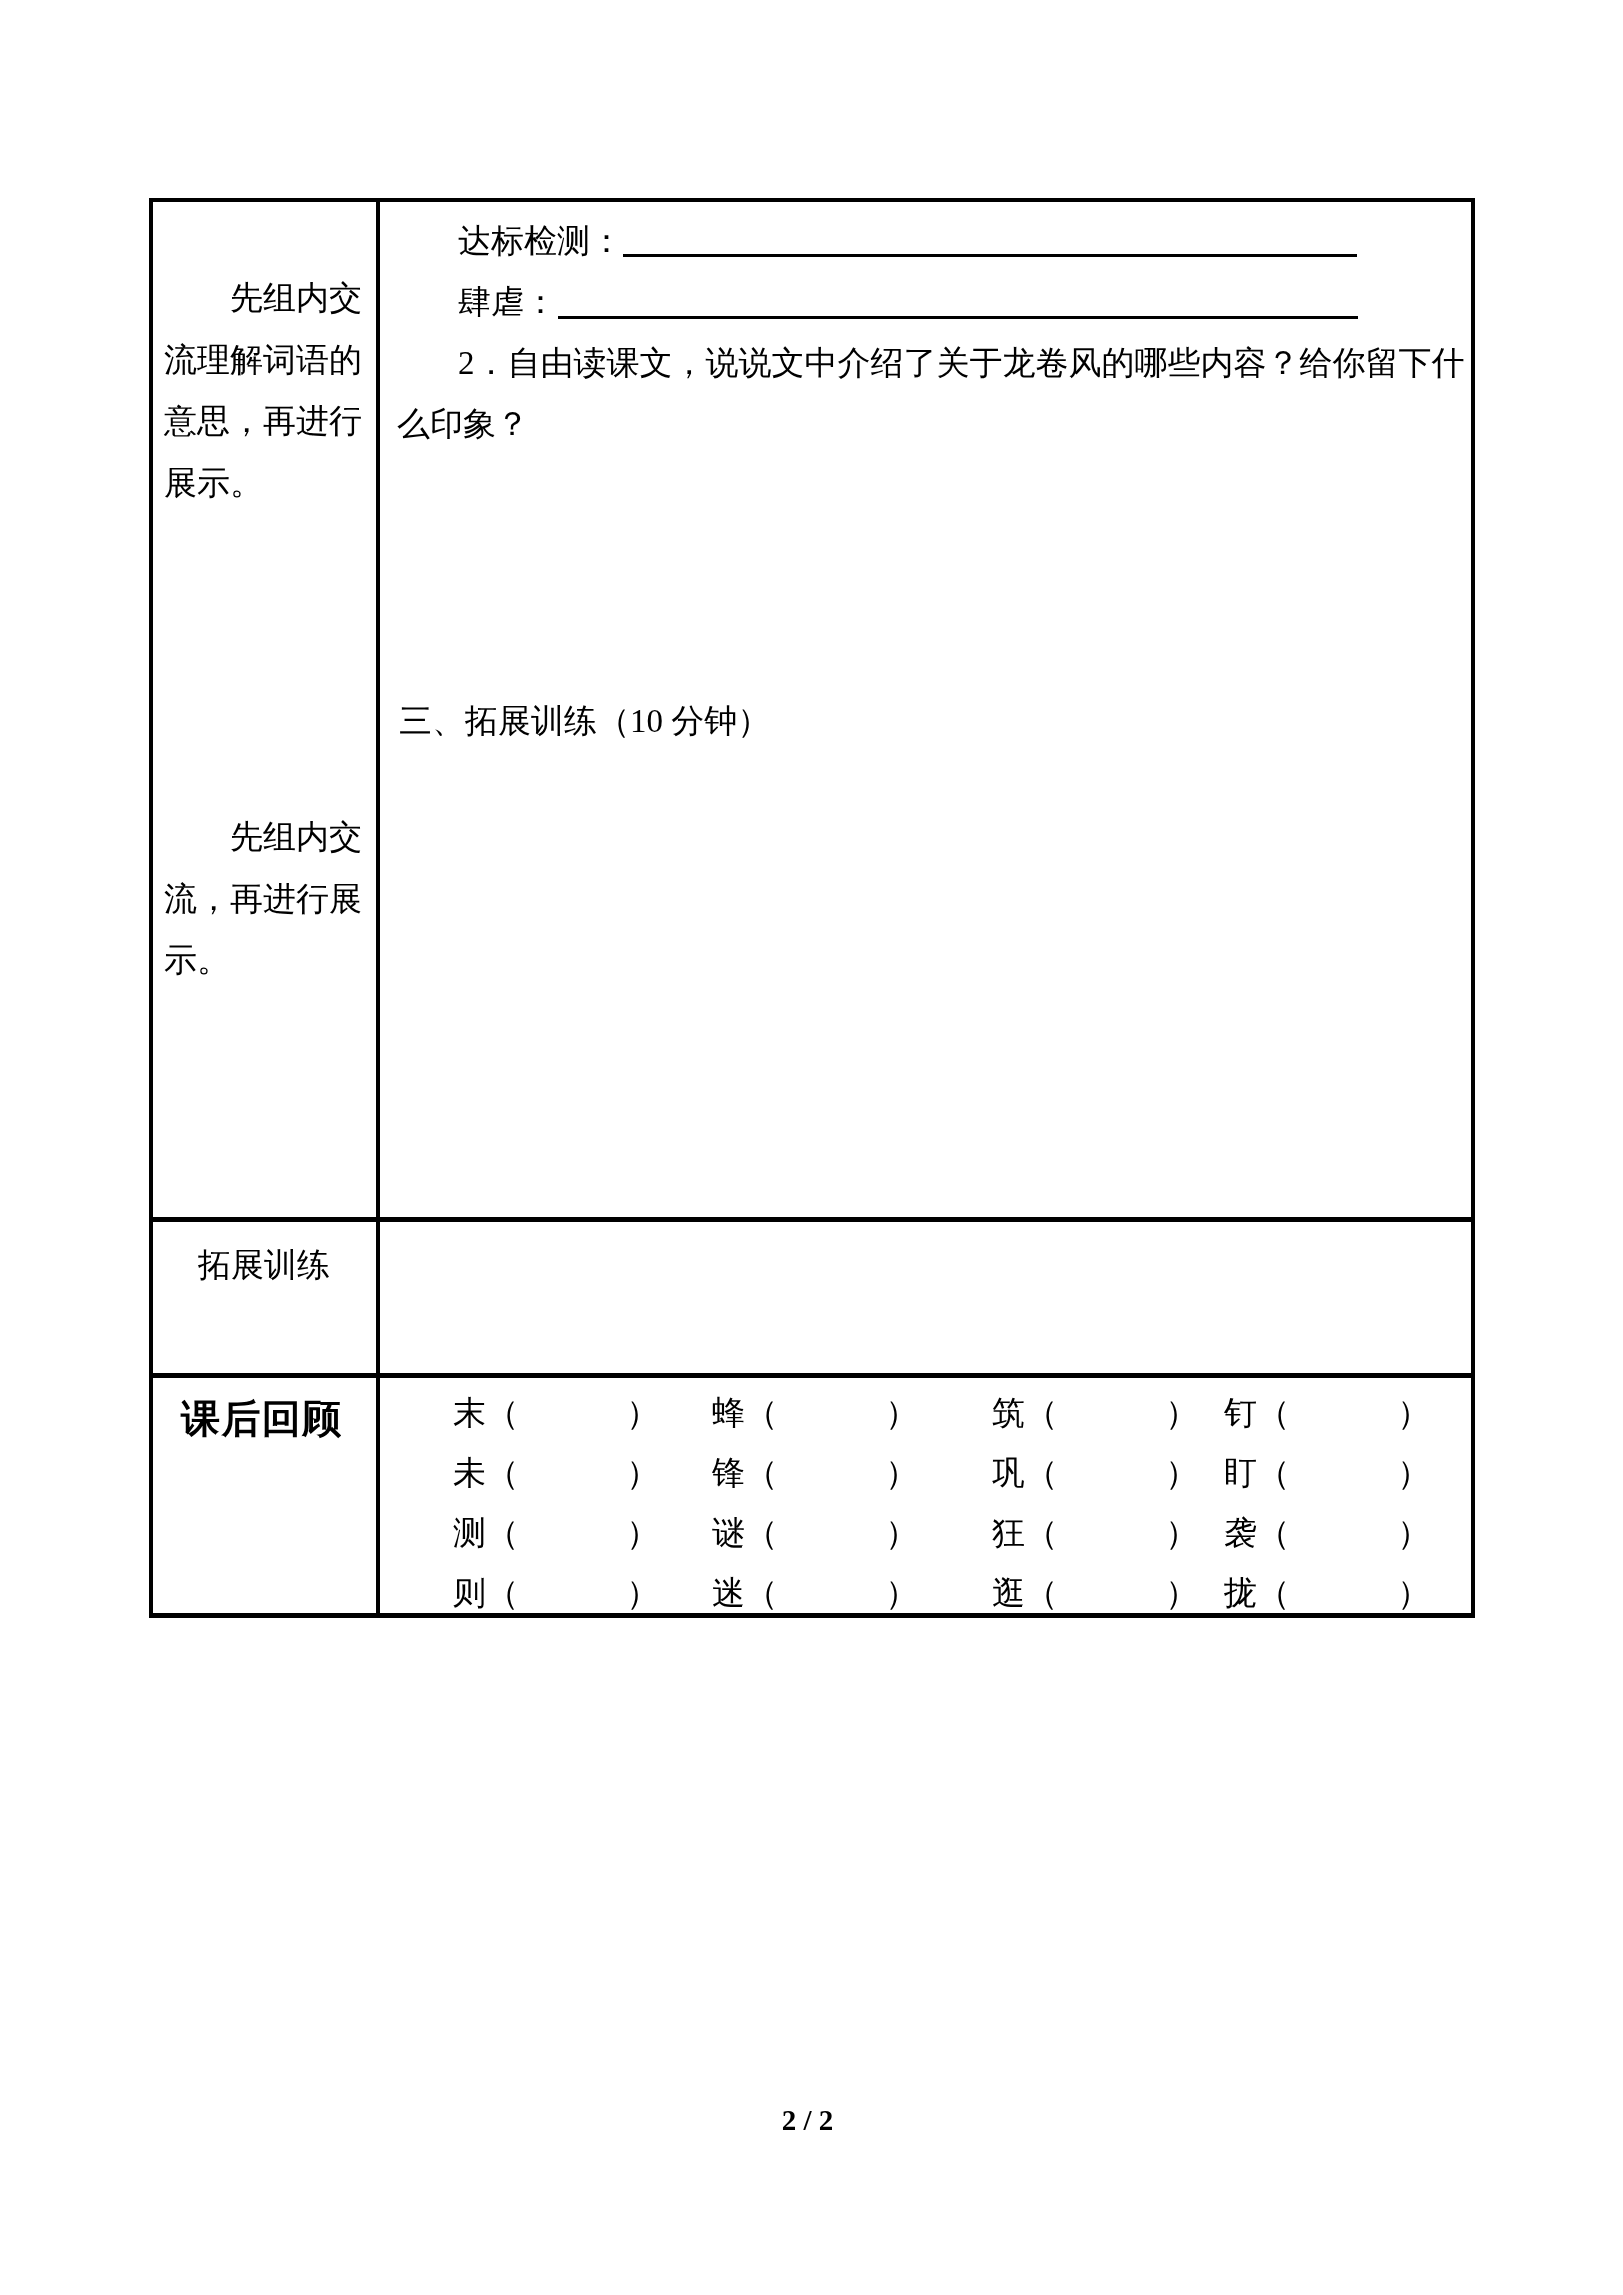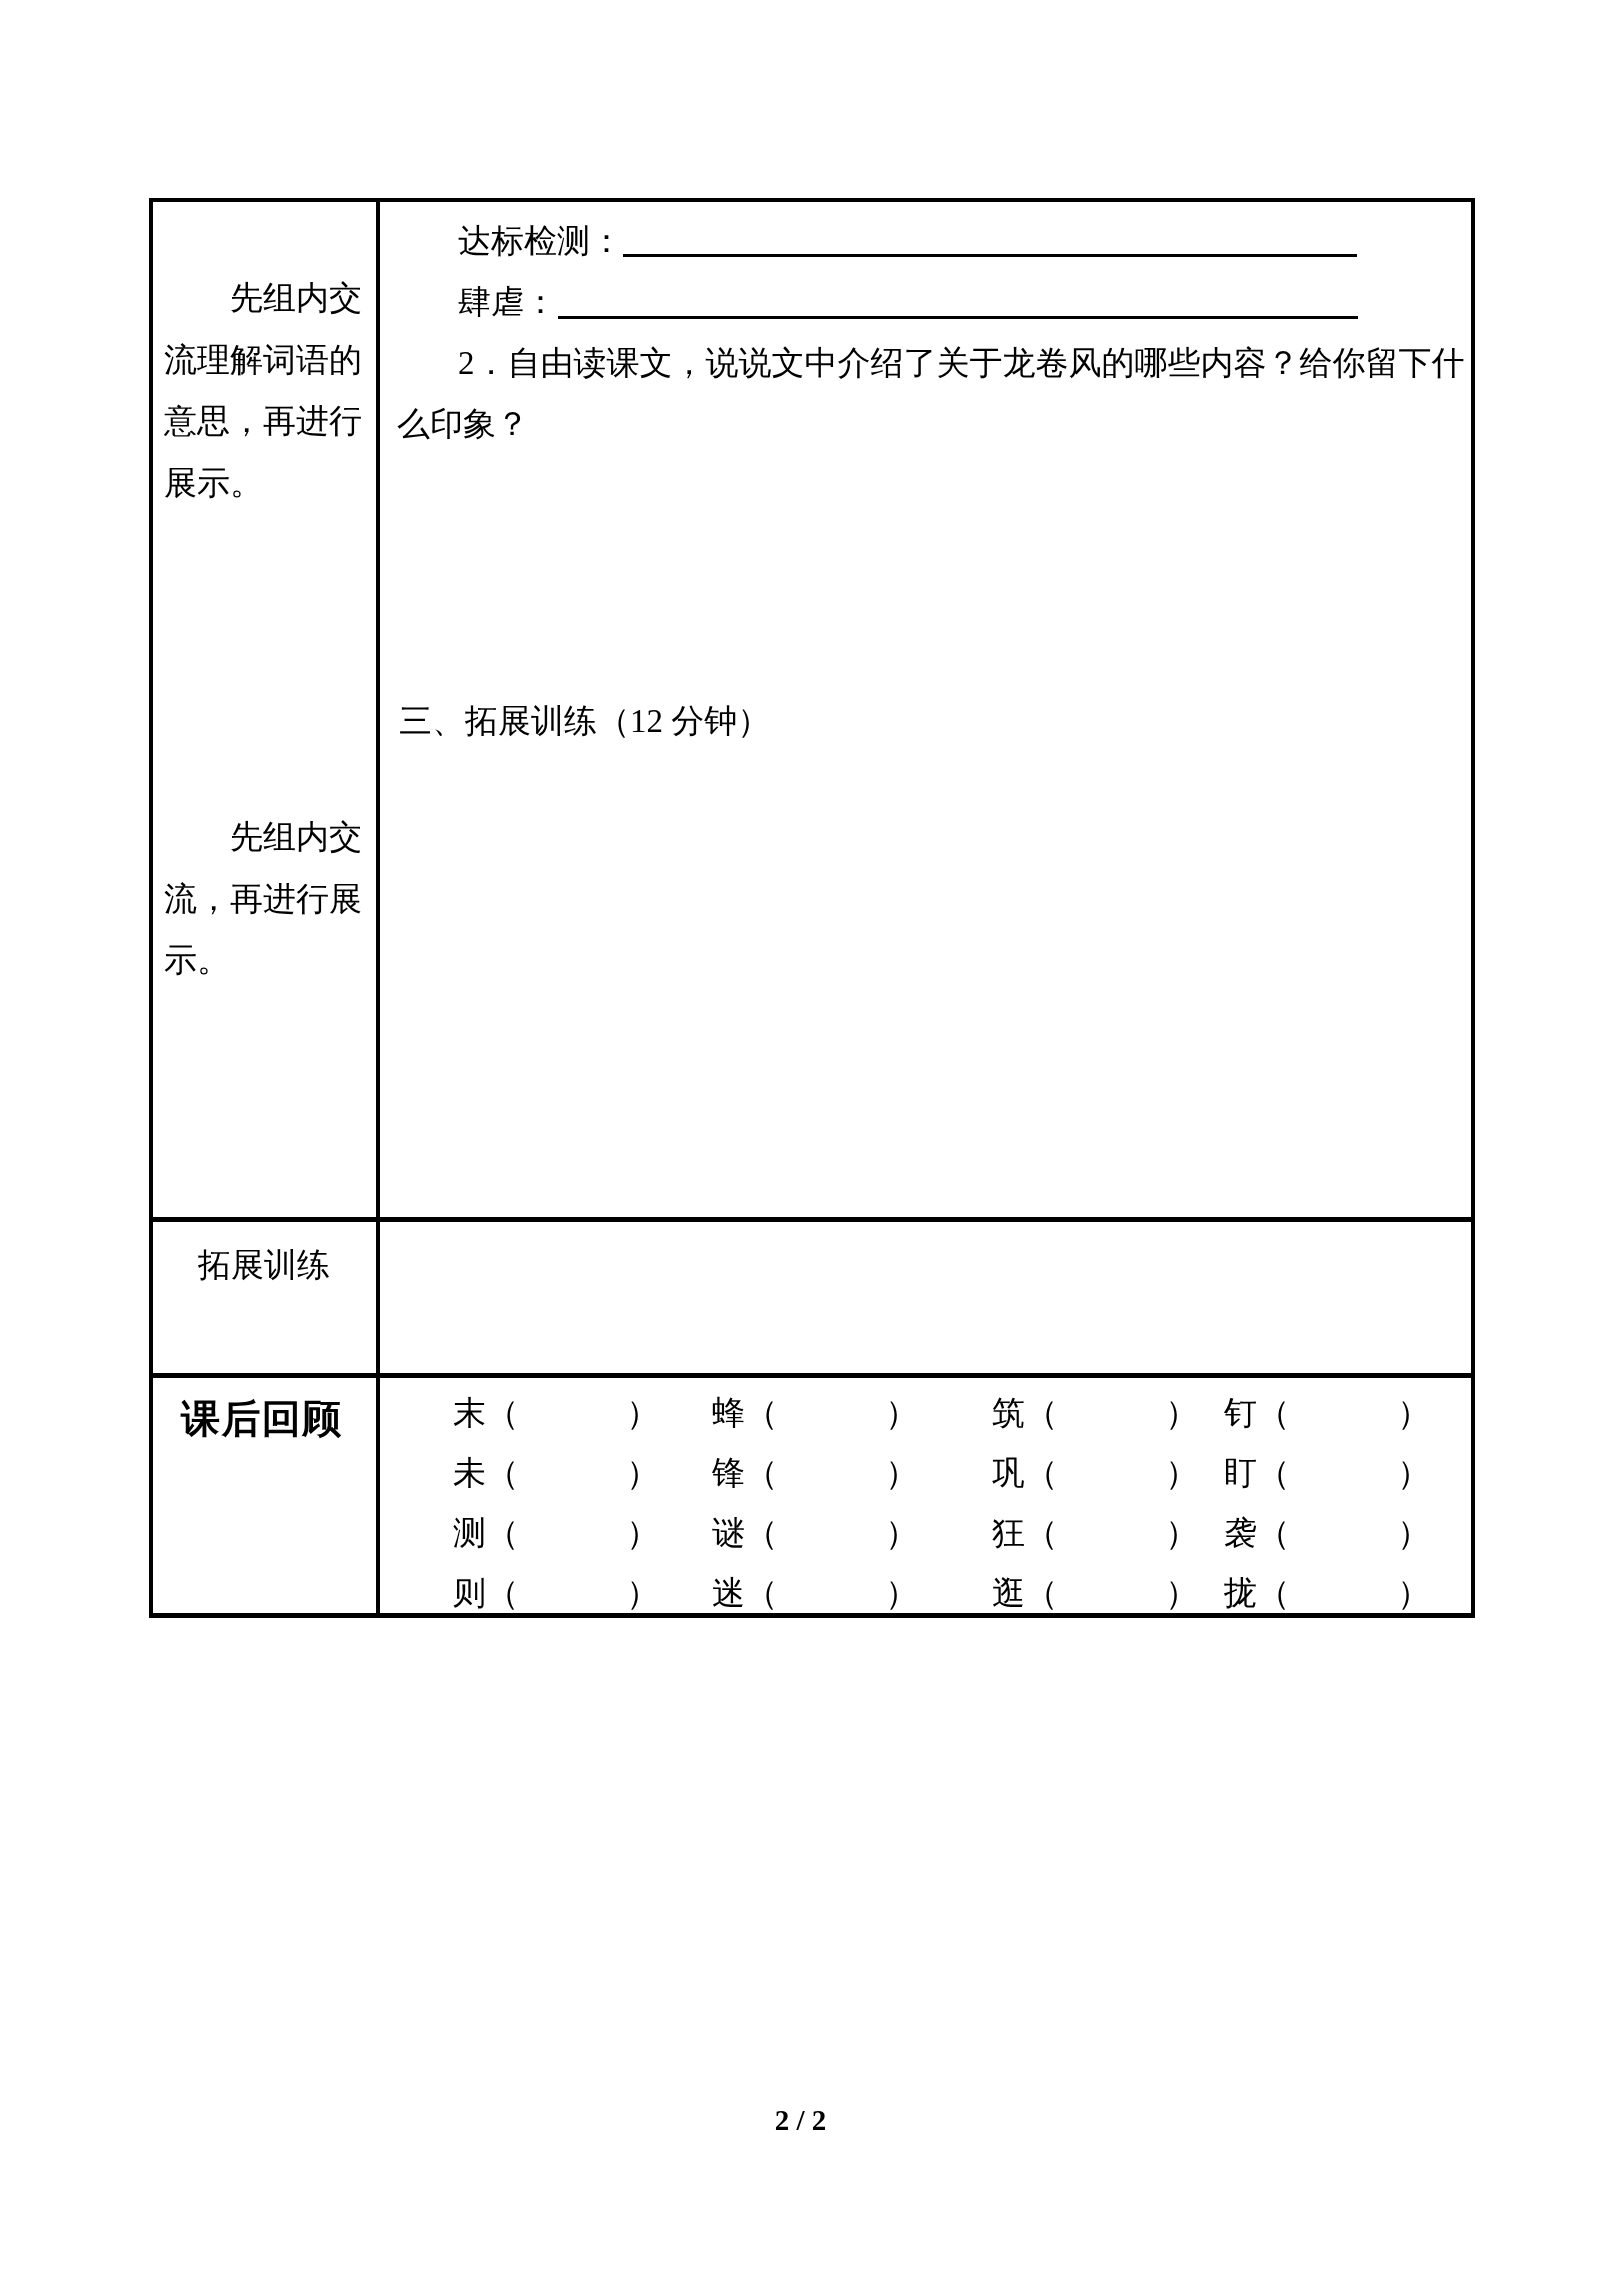--- a/index.html
+++ b/index.html
@@ -11,21 +11,21 @@
   .page{position:absolute;left:0;top:0;width:1623px;height:2295px;background:#fff;}
   .t{position:absolute;line-height:1.08;white-space:pre;letter-spacing:0;}
   .lc{font-size:33px;}           
   .rc{font-size:33px;}           
   .rowlabel{font-size:33px;}
   .assess{font-size:39px;font-weight:bold;letter-spacing:1.4px;}
   .ex{font-size:33px;}
   .rule{position:absolute;background:#000;}
   .blank{position:absolute;background:#000;height:3.4px;}
   .footer{
-    position:absolute;left:8px;top:2104px;width:1585px;text-align:center;
+    position:absolute;left:15px;top:2104px;width:1585px;text-align:center;
     font-size:29px;font-weight:bold;
   }
 </style>
 </head>
 <body>
 
 <div class="page">
 
   <div class="rule" style="left:149px;top:198px;width:1326px;height:4.1px;"></div>
   <div class="rule" style="left:149px;top:1613px;width:1326px;height:4.8px;"></div>
@@ -46,21 +46,21 @@
 
   <div class="t rc" style="left:458px;top:224px;">达标检测：</div>
   <div class="blank" style="left:623px;top:254px;width:734px;"></div>
 
   <div class="t rc" style="left:458px;top:285px;">肆虐：</div>
   <div class="blank" style="left:558px;top:316px;width:800px;"></div>
 
   <div class="t rc" style="left:458px;top:346px;">2．自由读课文，说说文中介绍了关于龙卷风的哪些内容？给你留下什</div>
   <div class="t rc" style="left:397px;top:407px;">么印象？</div>
 
-  <div class="t rc" style="left:399px;top:704px;">三、拓展训练（12 分钟）</div>
+  <div class="t rc" style="left:399px;top:704px;">三、拓展训练（10 分钟）</div>
 
   <div class="t rowlabel" style="left:198px;top:1248px;">拓展训练</div>
 
   <div class="t assess" style="left:181px;top:1398px;">课后回顾</div>
 
   <div class="t ex" style="left:453px;top:1396px;">末（　　　 ）</div>
   <div class="t ex" style="left:712px;top:1396px;">蜂（　　　 ）</div>
   <div class="t ex" style="left:992px;top:1396px;">筑（　　　 ）</div>
   <div class="t ex" style="left:1224px;top:1396px;">钉（　　　 ）</div>
 

